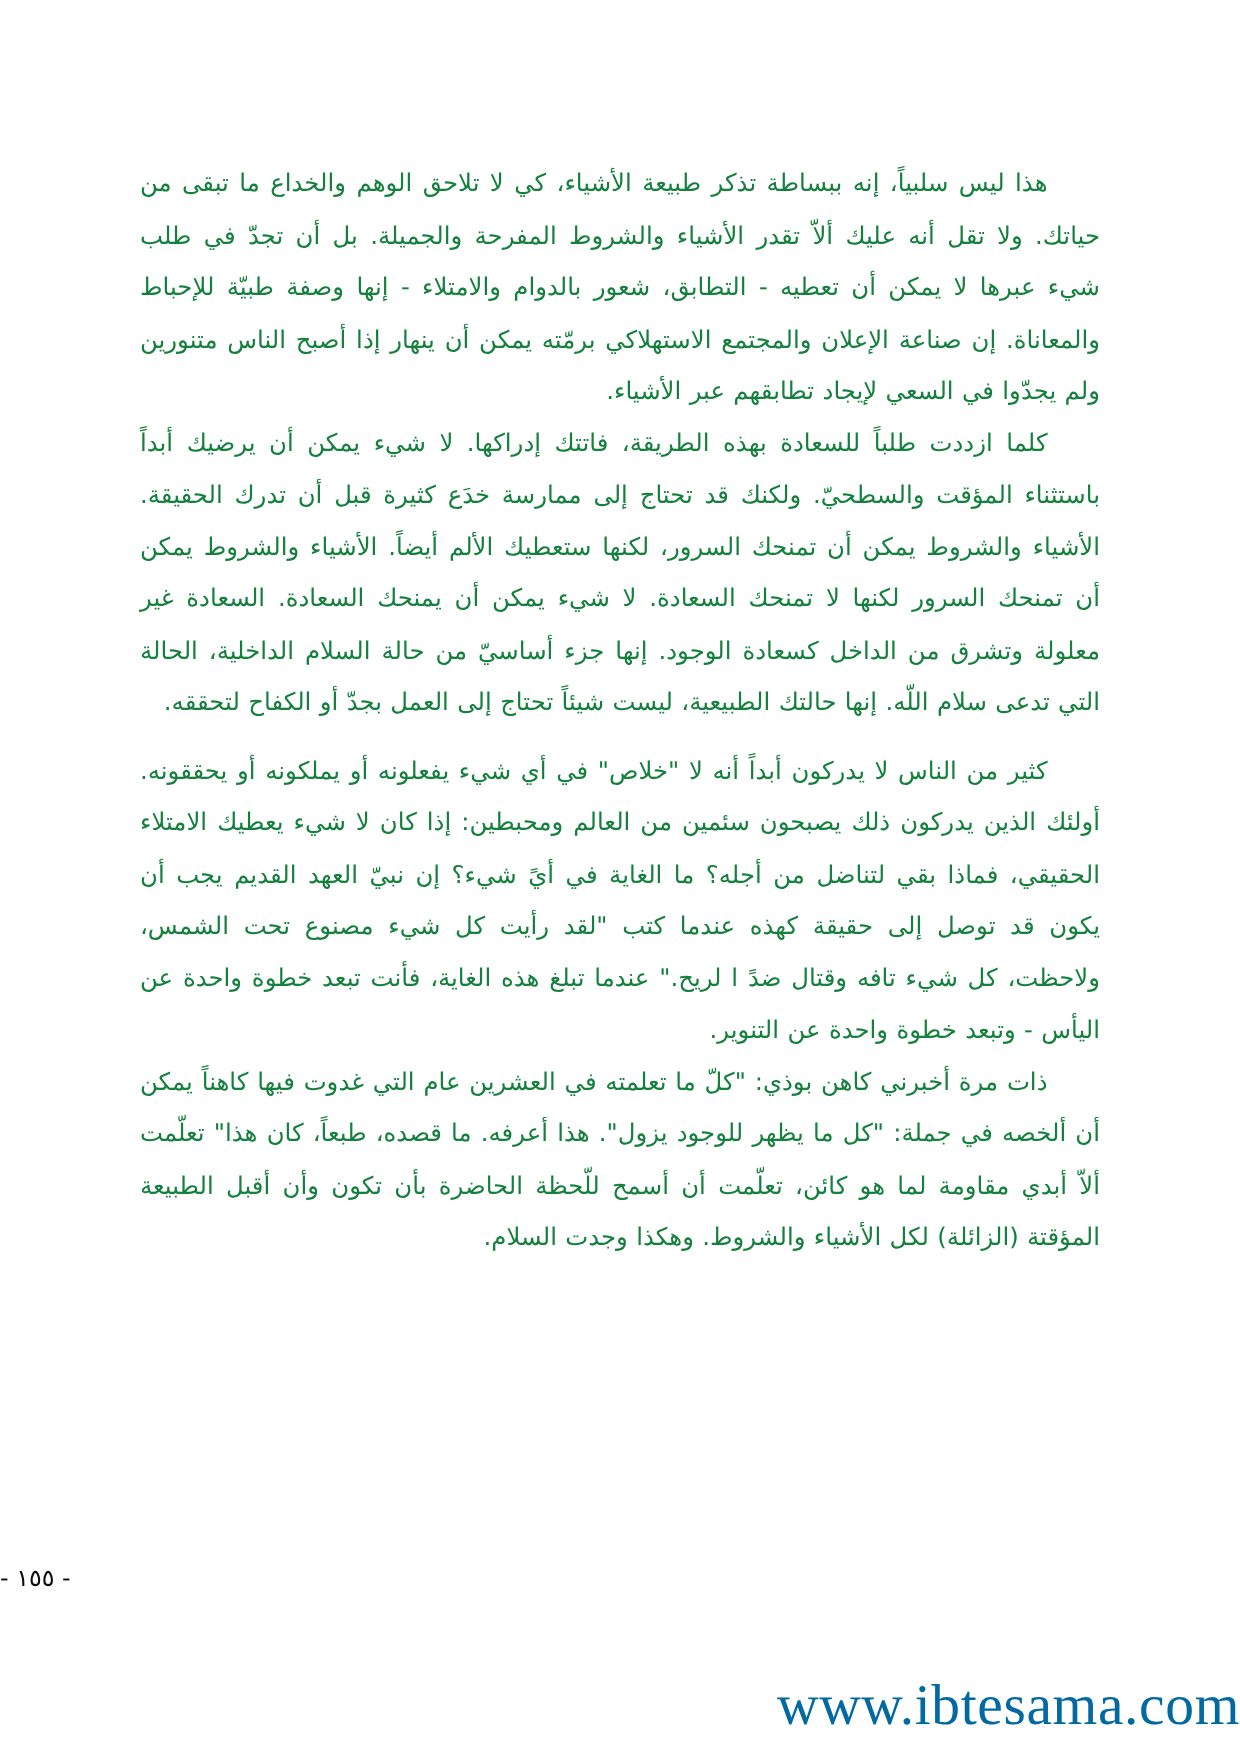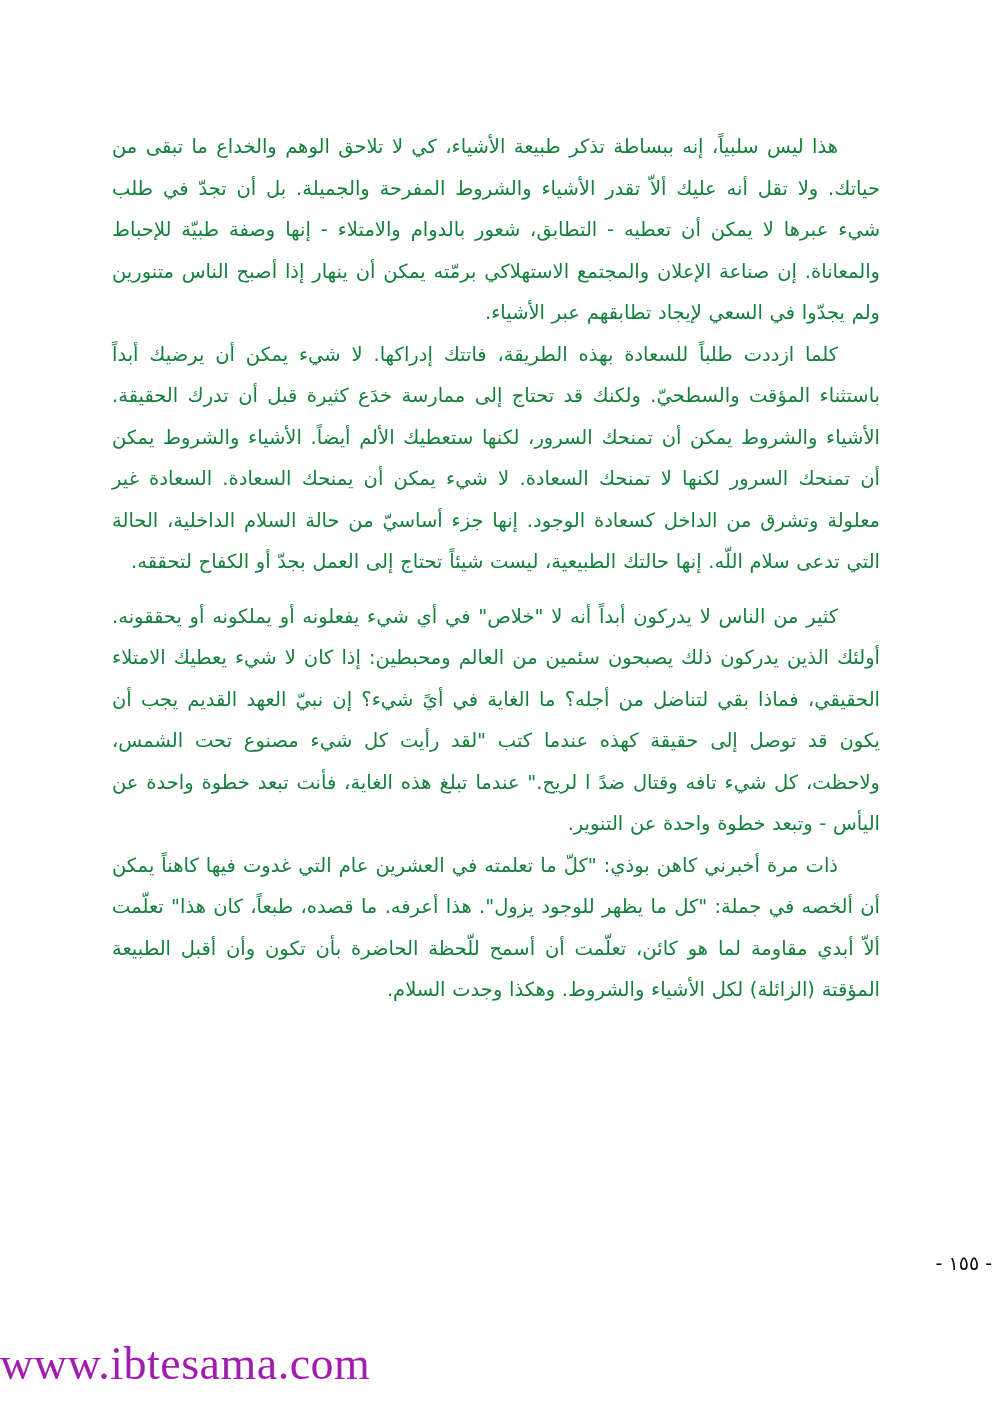--- a/index.html
+++ b/index.html
@@ -41,38 +41,38 @@
     margin-top: 0px;
   }
   .para.gap-before {
     margin-top: 13px;
   }
   .page-number {
     position: absolute;
     top: 1252px;
     left: 0;
     right: 0;
-    text-align: right;
+    text-align: left;
     font-family: "DejaVu Sans", "Liberation Sans", sans-serif;
     font-size: 19px;
     color: #0a0a0a;
     direction: rtl;
     letter-spacing: 2px;
   }
   .watermark {
     position: absolute;
     top: 1337px;
     left: 0;
     right: 0;
-    text-align: left;
+    text-align: right;
     font-family: "Liberation Serif", "DejaVu Serif", serif;
     font-size: 46px;
     letter-spacing: 0.5px;
     direction: ltr;
-    color: #a21caf;
+    color: #0369a1;
     user-select: none;
   }
 </style>
 </head>
 <body>
 
 <div class="page">
 
   <div class="text-block">
     <p class="para">هذا ليس سلبياً، إنه ببساطة تذكر طبيعة الأشياء، كي لا تلاحق الوهم والخداع ما تبقى من حياتك. ولا تقل أنه عليك ألاّ تقدر الأشياء والشروط المفرحة والجميلة. بل أن تجدّ في طلب شيء عبرها لا يمكن أن تعطيه - التطابق، شعور بالدوام والامتلاء - إنها وصفة طبيّة للإحباط والمعاناة. إن صناعة الإعلان والمجتمع الاستهلاكي برمّته يمكن أن ينهار إذا أصبح الناس متنورين ولم يجدّوا في السعي لإيجاد تطابقهم عبر الأشياء.</p>

